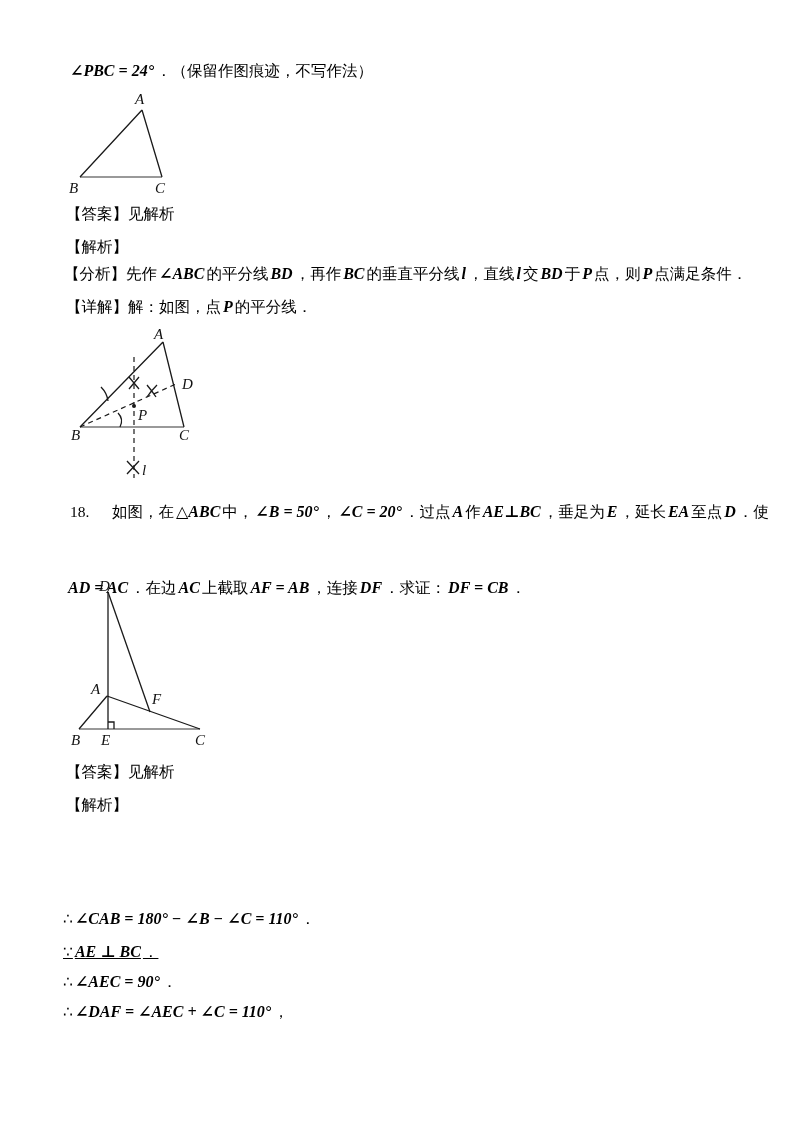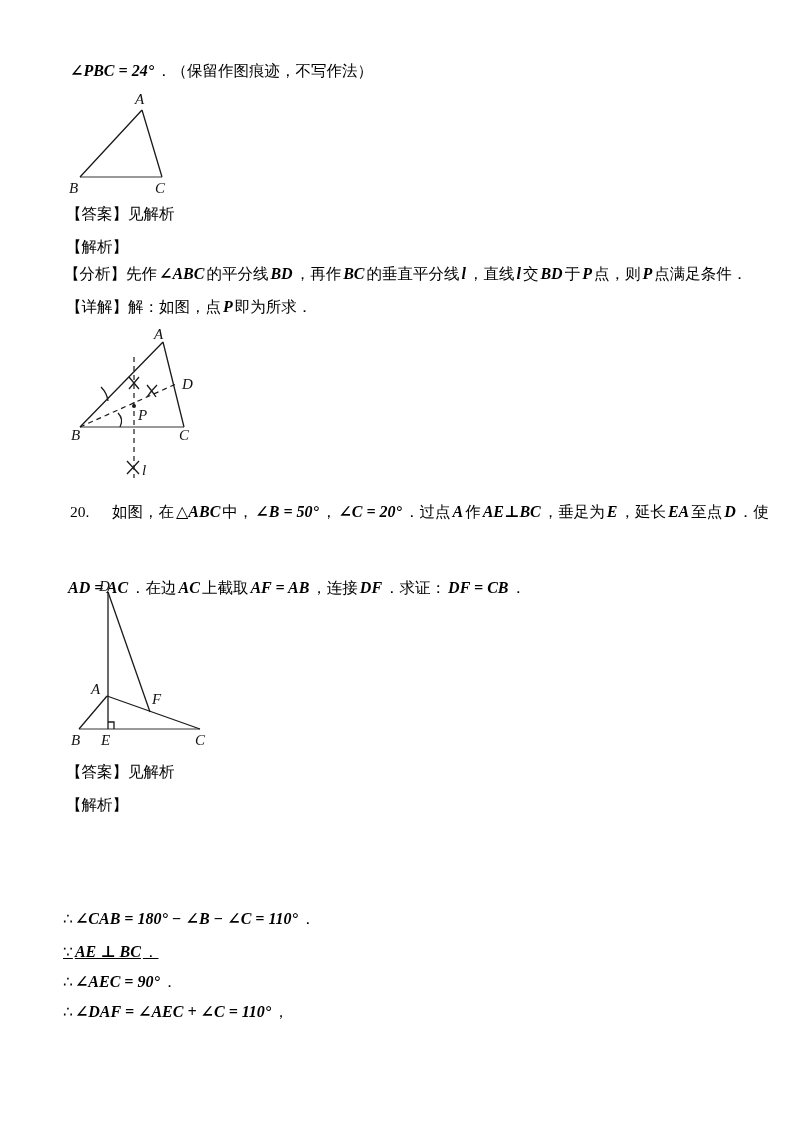--- a/index.html
+++ b/index.html
@@ -38,42 +38,42 @@
     <path class="baseln" d="M22,87 L104,87"></path>
     <path class="solid" d="M84,20 L22,87 M84,20 L104,87"></path>
     <text x="77" y="14">A</text>
     <text x="11" y="103">B</text>
     <text x="97" y="103">C</text>
   </svg>
 
   <div class="line" style="left:66px; top:203px;"><span class="seg-c">【答案】见解析</span></div>
   <div class="line" style="left:66px; top:236px;"><span class="seg-c">【解析】</span></div>
   <div class="line" style="left:64px; top:263px;"><span class="seg-c">【分析】先作</span><span class="seg-m">∠ABC</span><span class="seg-c">的平分线</span><span class="seg-m">BD</span><span class="seg-c">，再作</span><span class="seg-m">BC</span><span class="seg-c">的垂直平分线</span><span class="seg-m">l</span><span class="seg-c">，直线</span><span class="seg-m">l</span><span class="seg-c">交</span><span class="seg-m">BD</span><span class="seg-c">于</span><span class="seg-m">P</span><span class="seg-c">点，则</span><span class="seg-m">P</span><span class="seg-c">点满足条件．</span></div>
-  <div class="line" style="left:66px; top:296px;"><span class="seg-c">【详解】解：如图，点</span><span class="seg-m">P</span><span class="seg-c">即为所求．</span></div>
+  <div class="line" style="left:66px; top:296px;"><span class="seg-c">【详解】解：如图，点</span><span class="seg-m">P</span><span class="seg-c">的平分线．</span></div>
 
   <svg class="fig" style="left:56px; top:326px;" width="165" height="160" viewBox="0 0 165 160">
     <path class="baseln" d="M24,101 L128,101"></path>
     <path class="solid" d="M107,16 L24,101 M107,16 L128,101"></path>
     <path class="dash" d="M24,101 L120,58"></path>
     <path class="dash" d="M78,31 L78,152"></path>
     <path class="mark" d="M73,51 L83,63 M83,51 L73,63"></path>
     <path class="mark" d="M91,59 Q96,65 100,71 M101,59 Q95,65 91,71"></path>
     <path class="mark" d="M45,61 Q51,67 52,75"></path>
     <path class="mark" d="M62,87 Q68,93 64,101"></path>
     <path class="mark" d="M71,135 L83,148 M83,135 L71,148"></path>
     <circle cx="78" cy="80" r="2" fill="#1a1a1a"></circle>
     <text x="98" y="13">A</text>
     <text x="15" y="114">B</text>
     <text x="123" y="114">C</text>
     <text x="126" y="63">D</text>
     <text x="82" y="94">P</text>
     <text x="86" y="149">l</text>
   </svg>
 
-  <div class="line" style="left:70px; top:501px;">20.</div>
+  <div class="line" style="left:70px; top:501px;">18.</div>
   <div class="line" style="left:112px; top:501px;"><span class="seg-c">如图，在</span><span class="seg-m">△ABC</span><span class="seg-c">中，</span><span class="seg-m">∠B = 50°</span><span class="seg-c">，</span><span class="seg-m">∠C = 20°</span><span class="seg-c">．过点</span><span class="seg-m">A</span><span class="seg-c">作</span><span class="seg-m">AE⊥BC</span><span class="seg-c">，垂足为</span><span class="seg-m">E</span><span class="seg-c">，延长</span><span class="seg-m">EA</span><span class="seg-c">至点</span><span class="seg-m">D</span><span class="seg-c">．使</span></div>
   <div class="line" style="left:66px; top:541px;margin-top:36px;"><span class="seg-m">AD = AC</span><span class="seg-c">．在边</span><span class="seg-m">AC</span><span class="seg-c">上截取</span><span class="seg-m">AF = AB</span><span class="seg-c">，连接</span><span class="seg-m">DF</span><span class="seg-c">．求证：</span><span class="seg-m">DF = CB</span><span class="seg-c">．</span></div>
 
   <svg class="fig" style="left:56px; top:578px;" width="175" height="172" viewBox="0 0 175 172">
     <path class="baseln" d="M23,151 L144,151"></path>
     <path class="solid" d="M52,14 L52,151"></path>
     <path class="solid" d="M23,151 L51,118 M51,118 L144,151"></path>
     <path class="solid" d="M52,14 L94,134"></path>
     <path class="mark" d="M52,144 L58,144 L58,151"></path>
     <text x="43" y="13">D</text>

